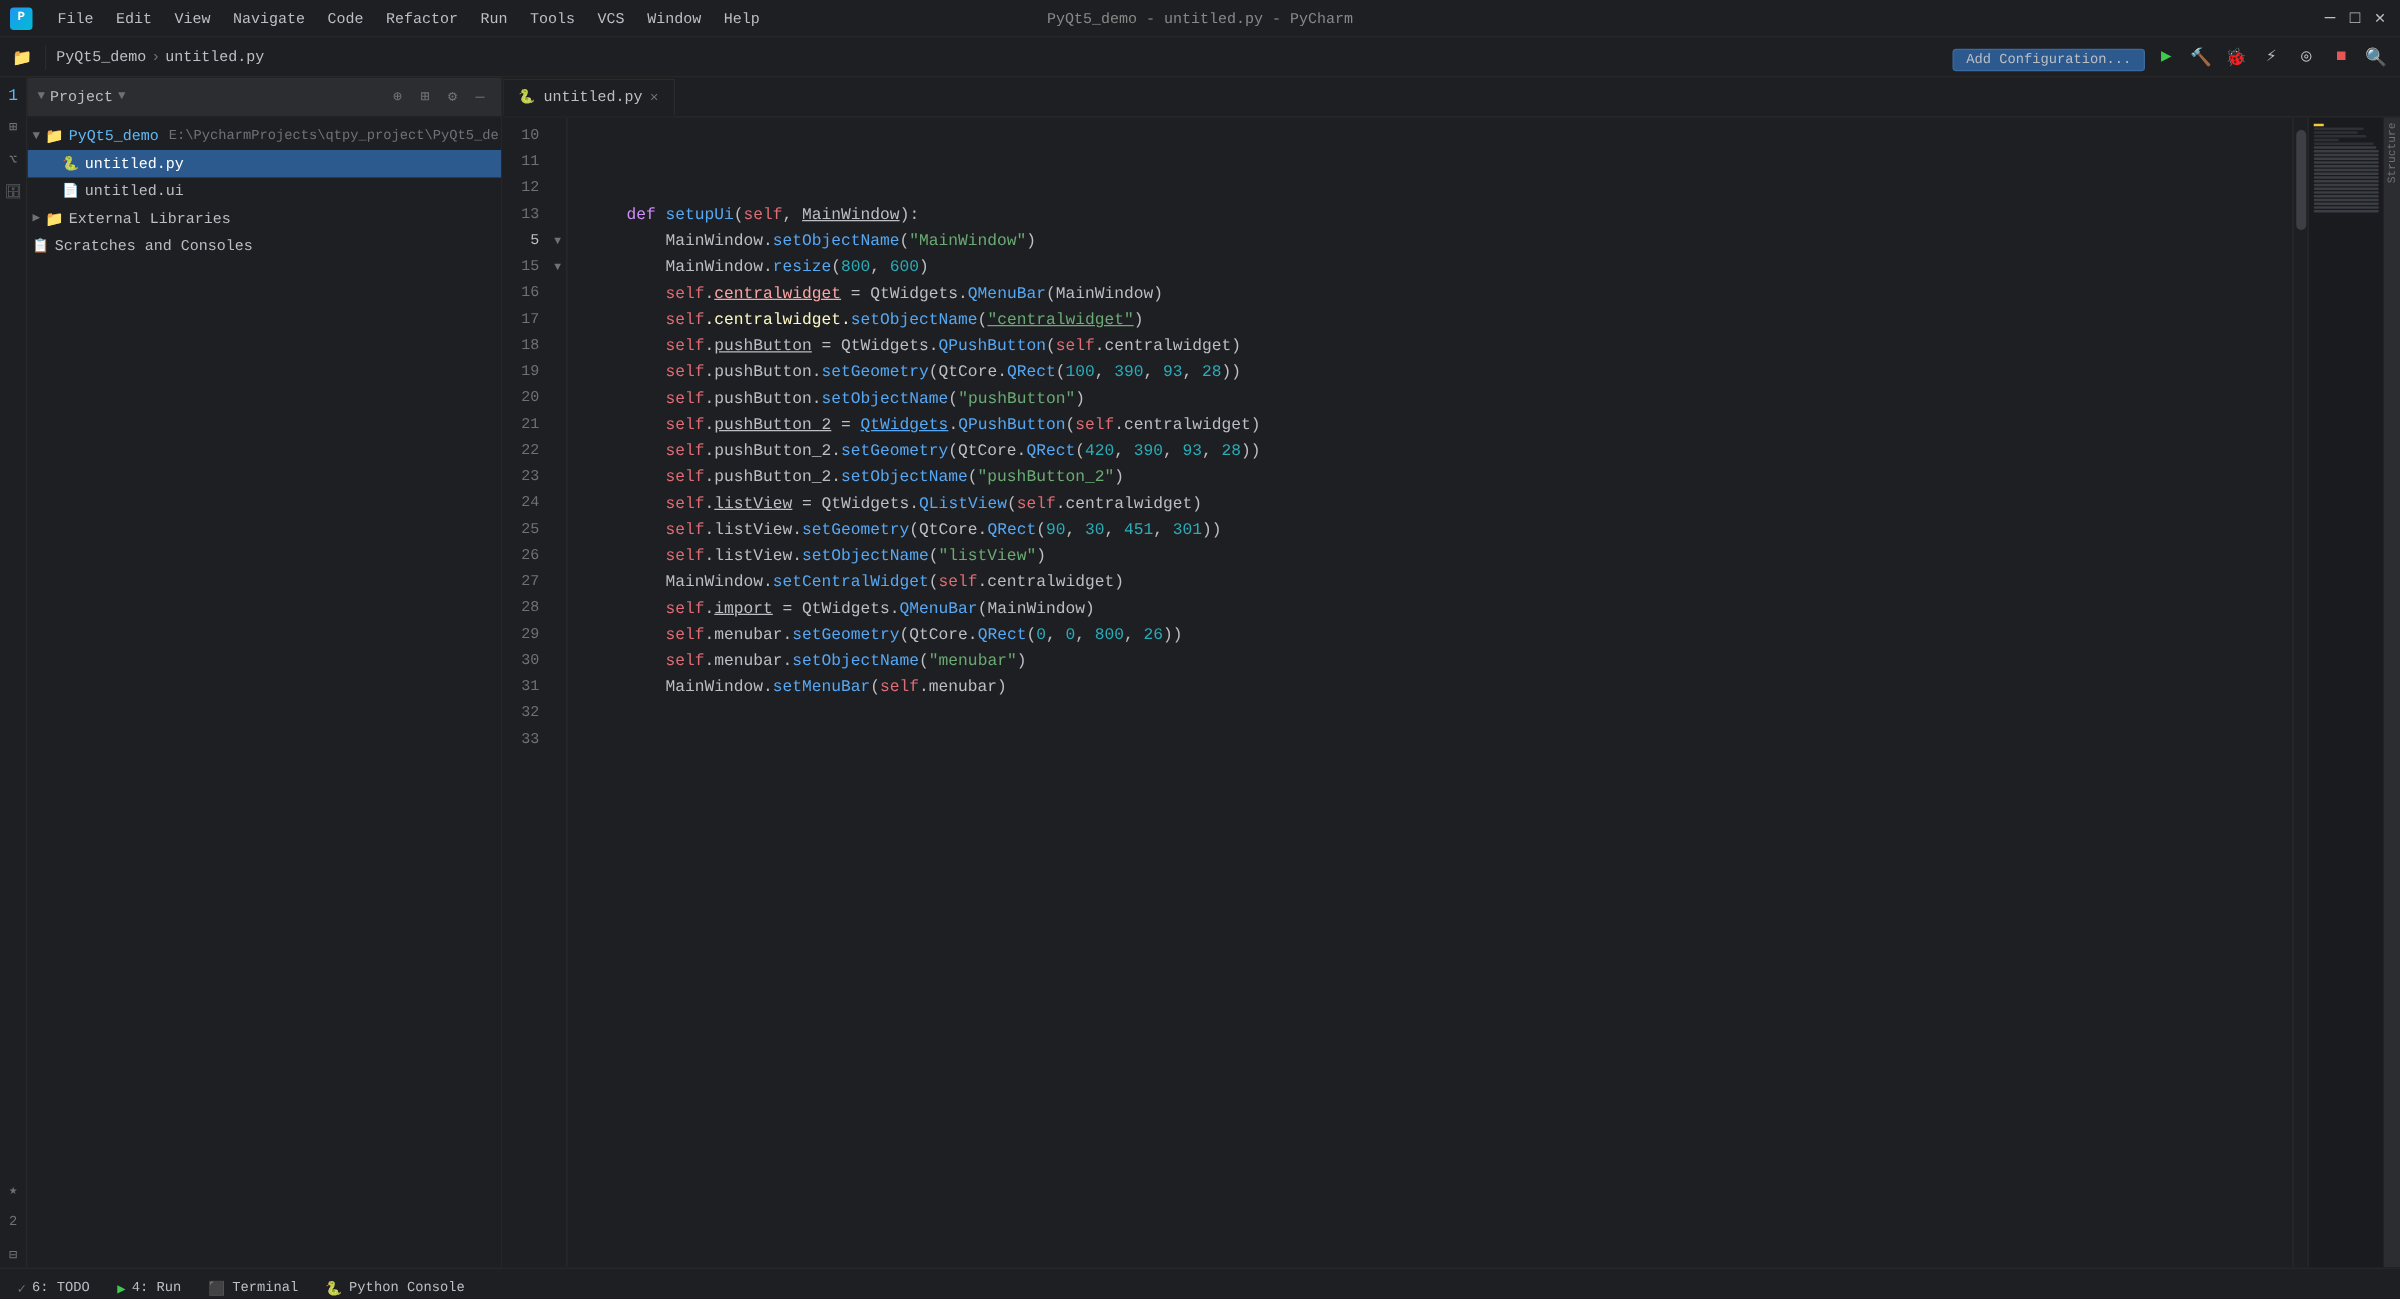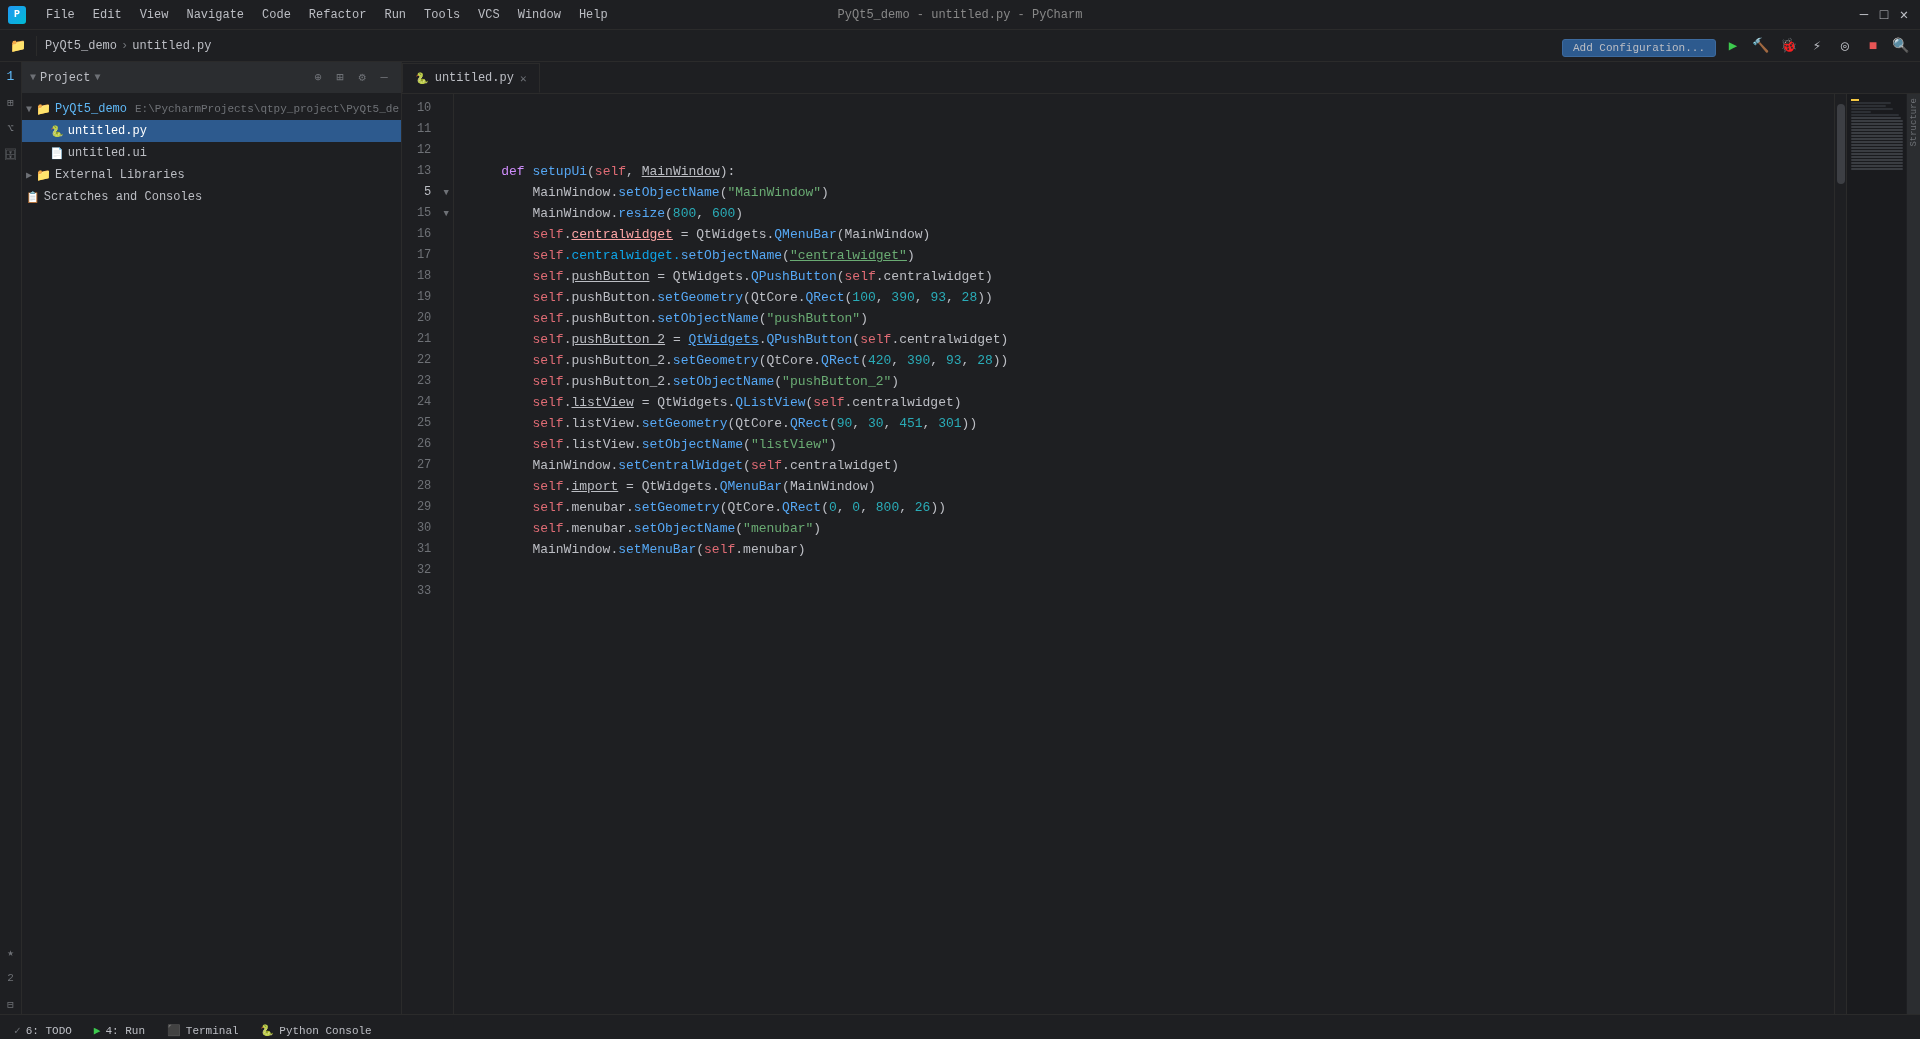--- a/index.html
+++ b/index.html
@@ -557,21 +557,21 @@
           <span style="color:#bcbec4;">.</span>
           <span style="color:#fca5a5;text-decoration:underline;text-align:right;">centralwidget</span>
           <span style="color:#bcbec4;"> = QtWidgets.</span>
           <span style="color:#56a8f5;">QMenuBar</span>
           <span style="color:#bcbec4;">(MainWindow)</span>
         </div>
 
         <div class="code-line">
           <span style="color:#bcbec4;">        </span>
           <span style="color:#e06c75;">self</span>
-          <span style="color:#0ea5e9;">.centralwidget.</span>
+          <span style="color:#fef9c3;">.centralwidget.</span>
           <span style="color:#56a8f5;">setObjectName</span>
           <span style="color:#bcbec4;">(</span>
           <span style="color:#6aab73;text-decoration:underline;">"centralwidget"</span>
           <span style="color:#bcbec4;">)</span>
         </div>
 
         <div class="code-line">
           <span style="color:#bcbec4;">        </span>
           <span style="color:#e06c75;">self</span>
           <span style="color:#bcbec4;">.</span>

